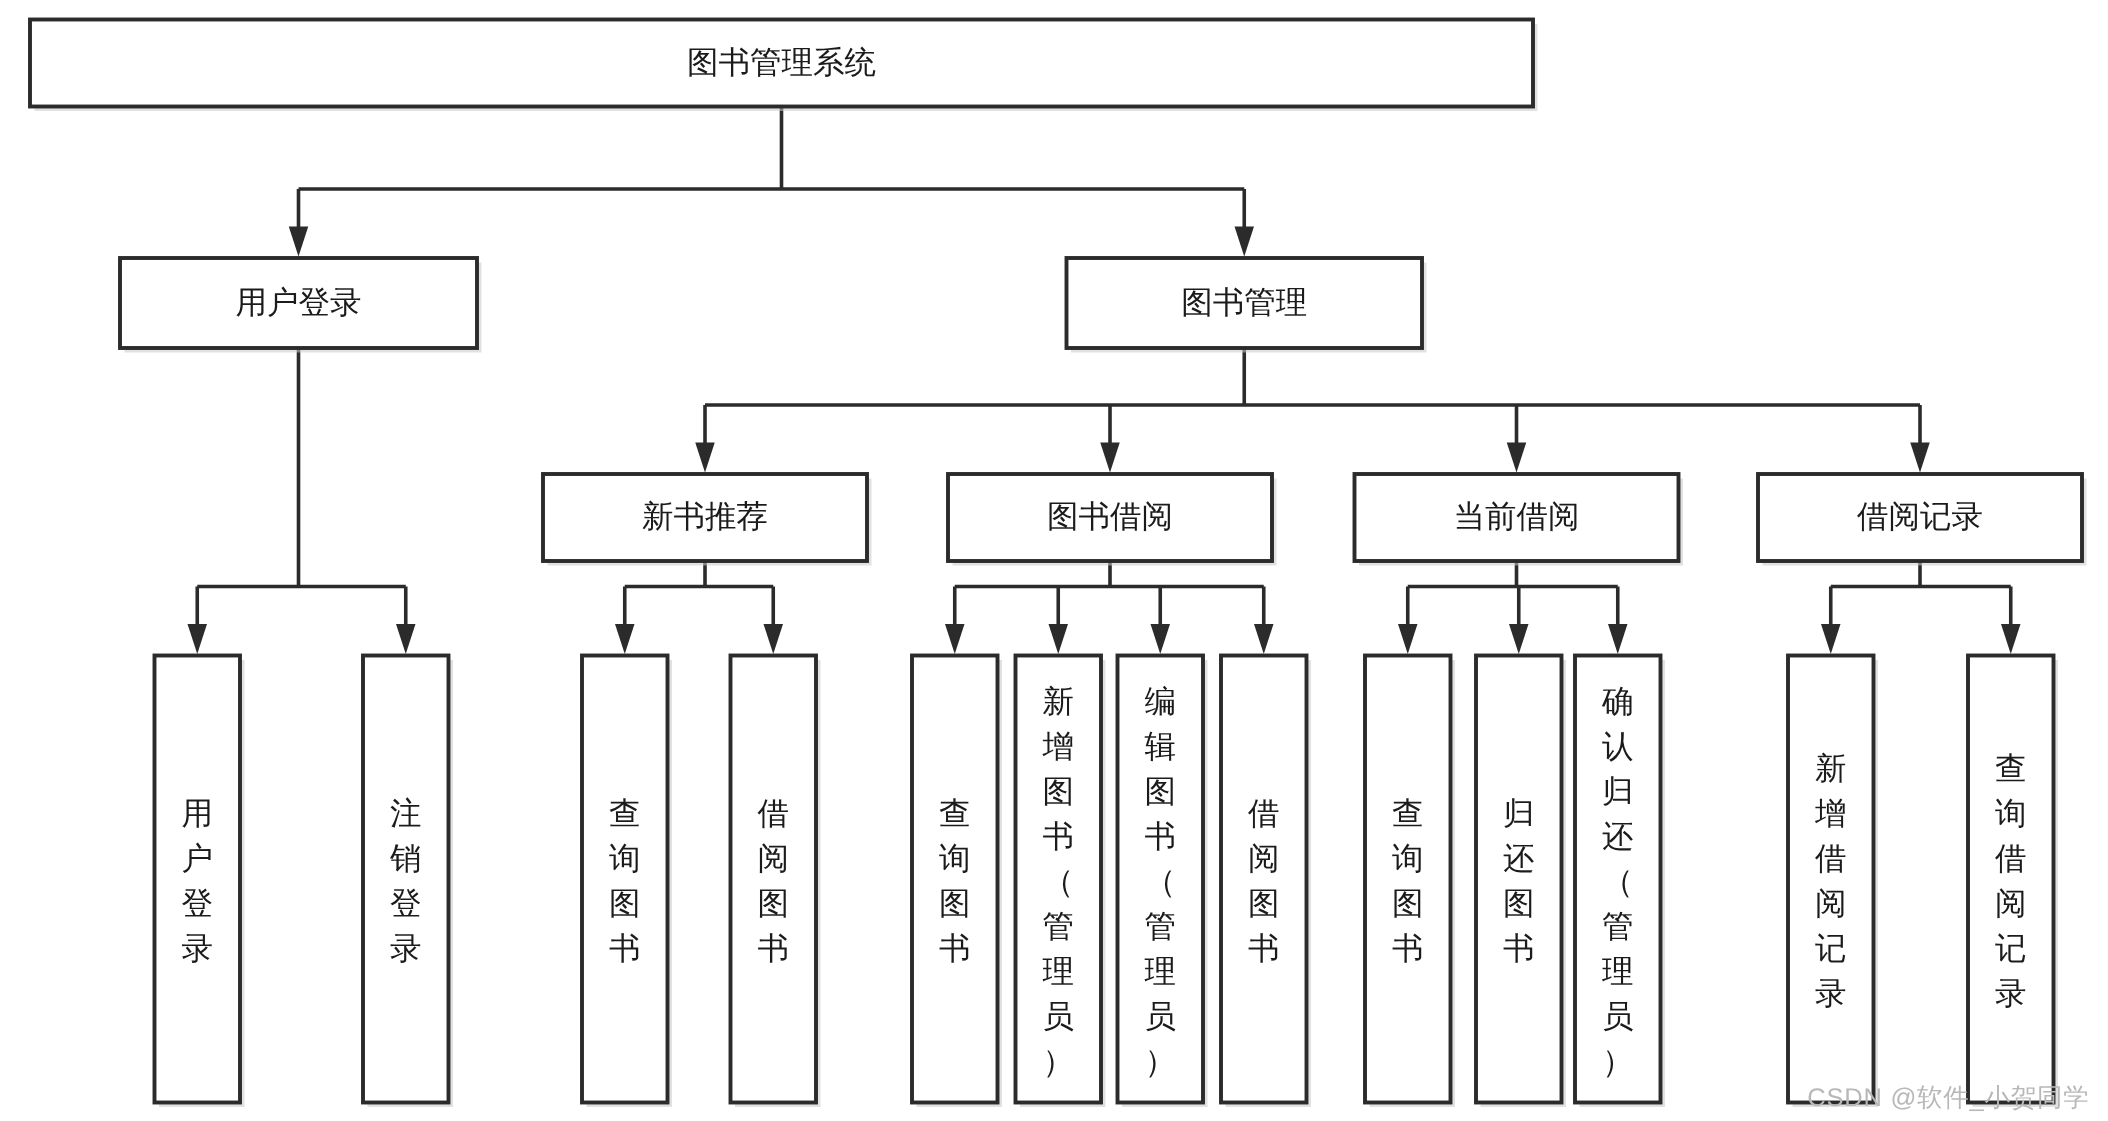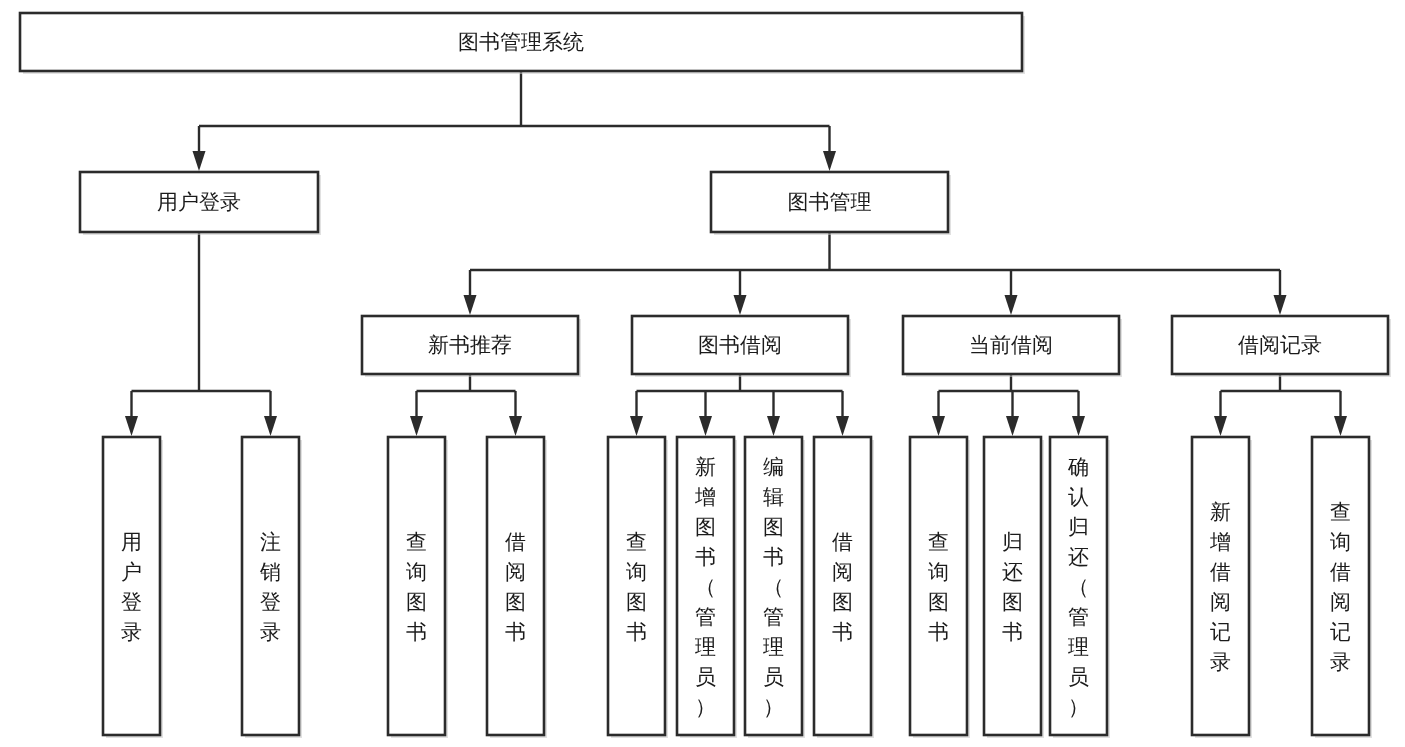--- a/index.html
+++ b/index.html
@@ -239,13 +239,14 @@
           <rect class="node-box" x="1192" y="437" width="57" height="298"></rect>
           <text class="node-label-v" x="1220.5" y="519.4"><tspan x="1220.5" dy="0">新</tspan><tspan x="1220.5" dy="30">增</tspan><tspan x="1220.5" dy="30">借</tspan><tspan x="1220.5" dy="30">阅</tspan><tspan x="1220.5" dy="30">记</tspan><tspan x="1220.5" dy="30">录</tspan></text>
         </g>
         <g>
           <rect class="node-shadow" x="1315" y="440" width="57" height="298"></rect>
           <rect class="node-box" x="1312" y="437" width="57" height="298"></rect>
           <text class="node-label-v" x="1340.5" y="519.4"><tspan x="1340.5" dy="0">查</tspan><tspan x="1340.5" dy="30">询</tspan><tspan x="1340.5" dy="30">借</tspan><tspan x="1340.5" dy="30">阅</tspan><tspan x="1340.5" dy="30">记</tspan><tspan x="1340.5" dy="30">录</tspan></text>
         </g>
       </g>
   </svg>
+  <div class="watermark">CSDN @软件_小贺同学</div>
 </div>
 
 </body></html>

